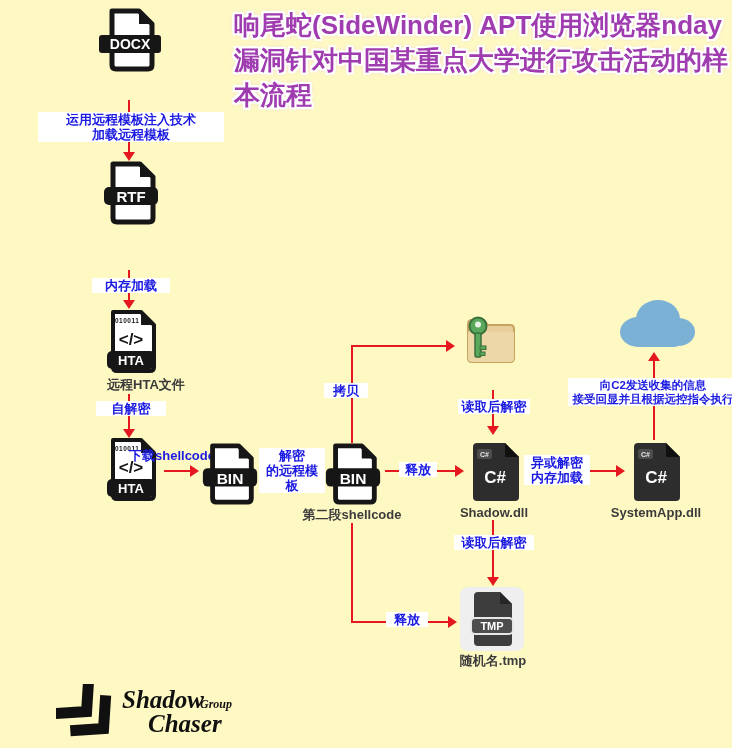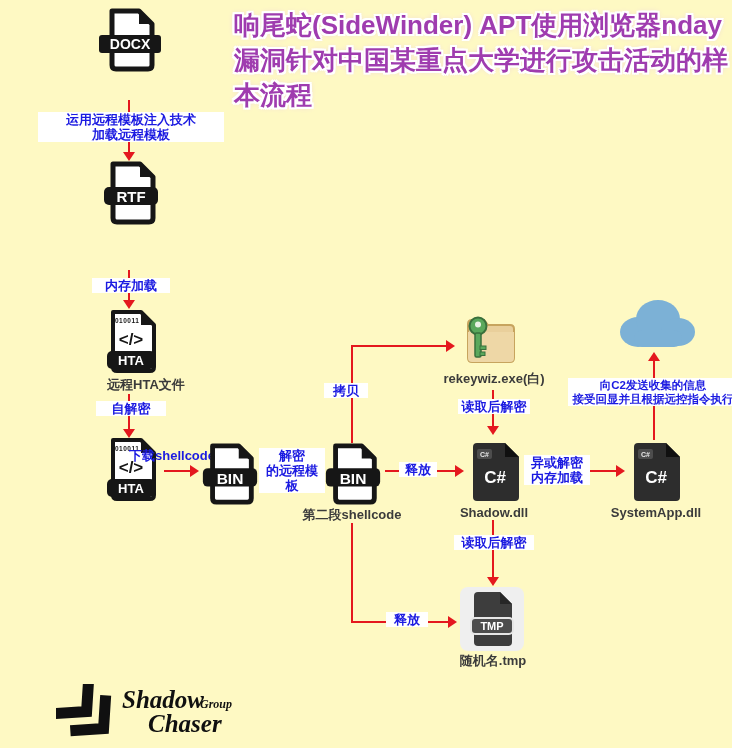--- a/index.html
+++ b/index.html
@@ -124,21 +124,20 @@
   <svg class="icon" style="left:456px;top:312px" width="62" height="56" viewBox="0 0 62 56">
     <path d="M12 12 q0 -4 4 -4 h12 l4 5 h22 q4 0 4 4 v29 q0 4 -4 4 H16 q-4 0 -4 -4 z" fill="#e9cf9b" stroke="#c7a45e" stroke-width="2"></path>
     <path d="M52 26 h6 v18 h-8 z" fill="#f3e3ba" stroke="#c7a45e" stroke-width="1.5"></path>
     <path d="M12 20 h46 v26 q0 4 -4 4 H16 q-4 0 -4 -4 z" fill="#eed7a6"></path>
     <circle cx="22" cy="14" r="8.5" fill="#5aa85c" stroke="#39703c" stroke-width="2"></circle>
     <circle cx="22" cy="12.5" r="3" fill="#e9f2e4"></circle>
     <rect x="19" y="21" width="6" height="24" rx="1.5" fill="#5aa85c" stroke="#39703c" stroke-width="1.5"></rect>
     <rect x="24" y="34" width="6" height="3.5" fill="#5aa85c" stroke="#39703c" stroke-width="1"></rect>
     <rect x="24" y="40" width="5" height="3.5" fill="#5aa85c" stroke="#39703c" stroke-width="1"></rect>
   </svg>
-  <div class="nlabel" style="left:424px;top:371px;width:140px">rekeywiz.exe(白)</div>
 
   <div class="vline" style="left:492px;top:390px;height:42px"></div>
   <div class="ah ah-down" style="left:487px;top:426px"></div>
   <div class="elabel wbg" style="left:458px;top:399px;width:70px">读取后解密</div>
 
   <svg class="icon" style="left:467px;top:441px" width="56" height="62" viewBox="0 0 56 62">
     <path d="M6 6 q0 -4 4 -4 h28 l14 14 v40 q0 4 -4 4 H10 q-4 0 -4 -4 z" fill="#2d2d2d"></path>
     <path d="M38 2 l14 14 h-14 z" fill="#101010"></path>
     <rect x="10" y="8" width="15" height="10" rx="2" fill="#4d4d4d"></rect>
     <text x="17.5" y="15.5" text-anchor="middle" font-size="7" font-weight="bold" fill="#e8e8e8">C#</text>

